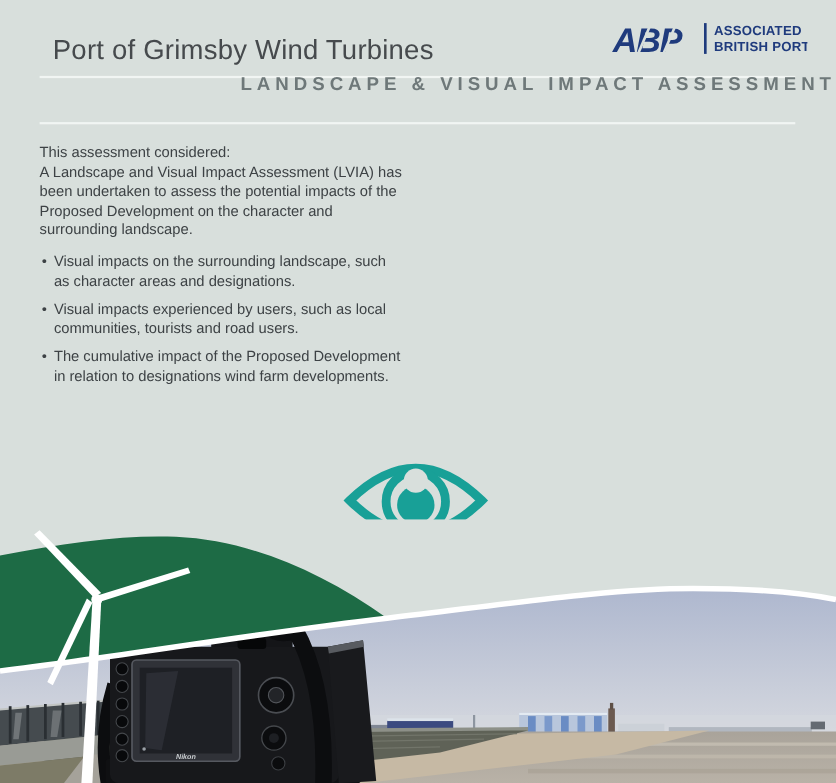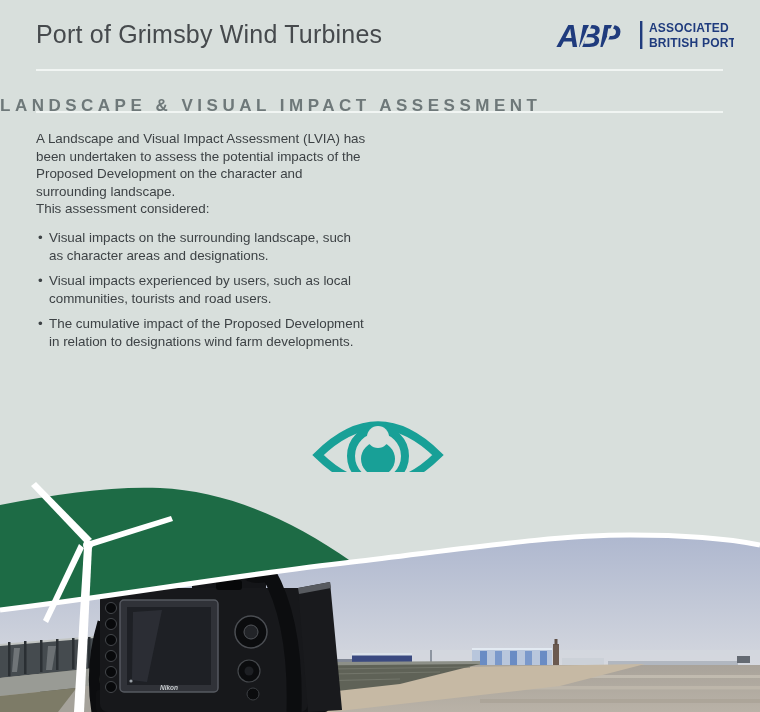--- a/index.html
+++ b/index.html
@@ -3,29 +3,29 @@
 <meta charset="utf-8">
 <style>
   html,body{margin:0;padding:0;}
   body{
     width:760px;height:712px;
     background:#d8dfdc;
     font-family:"Liberation Sans", sans-serif;
     position:relative;overflow:hidden;
   }
   .title{
-    position:absolute;left:36px;top:20px;margin:0;
+    position:absolute;left:36px;top:20px;margin:12px;
     font-size:25px;font-weight:400;color:#464a4d;letter-spacing:.2px;
   }
   .logo{position:absolute;left:556px;top:16px;width:178px;height:38px;}
   .rule{position:absolute;left:36px;right:37px;height:2px;background:#f1f5f3;}
   .rule-top{top:69px}
   .rule-bottom{top:111px}
   .section-title{
-    position:absolute;left:0;right:0;top:96px;margin:0;text-align:left;
+    position:absolute;left:0;right:0;top:67px;margin:0;text-align:right;
     font-size:17px;font-weight:700;letter-spacing:4.5px;color:#6e7879;
   }
   .columns{
     position:absolute;left:36px;right:36px;top:130px;
     display:flex;align-items:flex-start;
     font-size:13.4px;line-height:17.6px;color:#3d4245;
   }
   .col-left{width:332px;margin-right:22px;flex:none;}
   .col-right{flex:1;}
   .columns p{margin:0;}
@@ -50,22 +50,22 @@
   <text x="93" y="16" font-size="12" font-weight="bold" fill="#1f3b7d" letter-spacing=".2" font-family="Liberation Sans, sans-serif">ASSOCIATED</text>
   <text x="93" y="30.5" font-size="12" font-weight="bold" fill="#1f3b7d" letter-spacing=".2" font-family="Liberation Sans, sans-serif">BRITISH PORTS</text>
 </svg>
 
 <div class="rule rule-top"></div>
 <h2 class="section-title">LANDSCAPE &amp; VISUAL IMPACT ASSESSMENT</h2>
 <div class="rule rule-bottom"></div>
 
 <div class="columns">
   <div class="col-left">
+    <p>This assessment considered:</p>
     <p>A Landscape and Visual Impact Assessment (LVIA) has been undertaken to assess the potential impacts of the Proposed Development on the character and surrounding landscape.</p>
-    <p>This assessment considered:</p>
     <ul class="bullets">
       <li>
         <span class="bullet-dot">•</span>
         <span>Visual impacts on the surrounding landscape, such as character areas and designations.</span>
       </li>
       <li>
         <span class="bullet-dot">•</span>
         <span>Visual impacts experienced by users, such as local communities, tourists and road users.</span>
       </li>
       <li>

